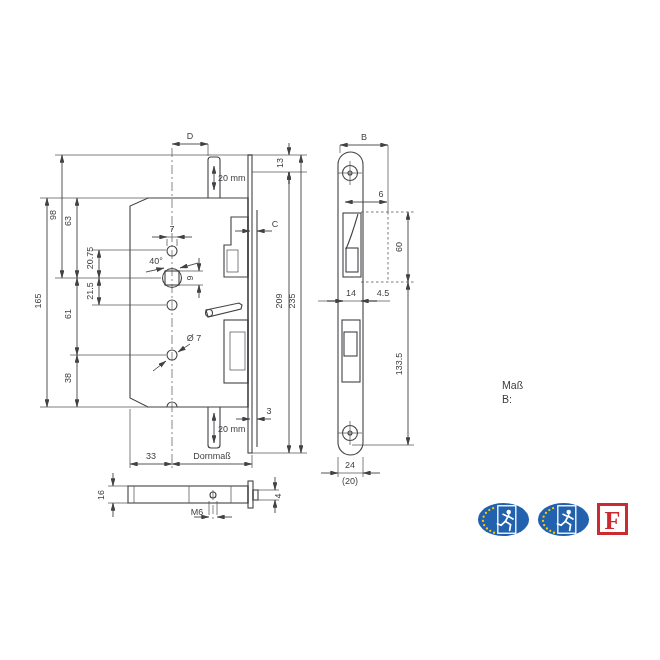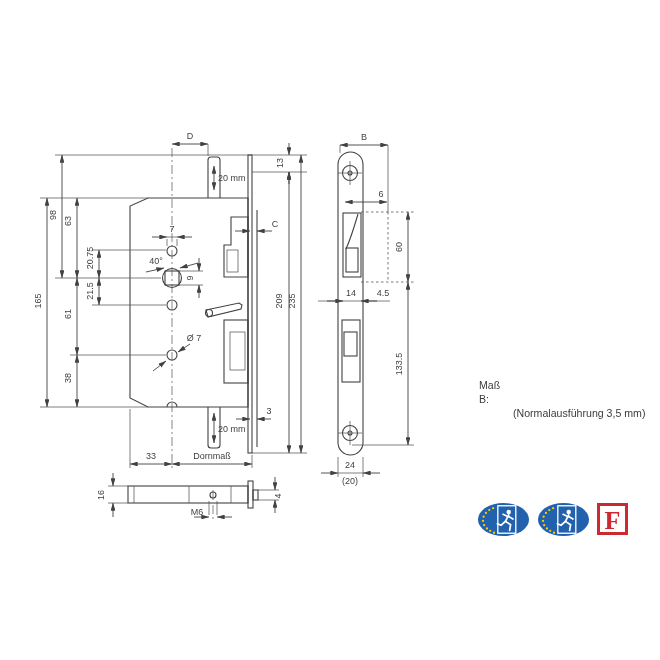--- a/index.html
+++ b/index.html
@@ -7,21 +7,21 @@
           font-family:"Liberation Sans",sans-serif;}
   svg{position:absolute;left:0;top:0;}
   svg text{fill:#424245;font-family:"Liberation Sans",sans-serif;font-size:9px;}
   .ol{stroke:#424245;stroke-width:1.1;fill:none;stroke-linejoin:miter;}
   .thin{stroke:#55555a;stroke-width:0.75;fill:none;}
   .dim{stroke:#424245;stroke-width:0.9;fill:none;}
   .cl{stroke:#55555a;stroke-width:0.7;fill:none;stroke-dasharray:9 3 2 3;}
   .dot{stroke:#55555a;stroke-width:0.8;fill:none;stroke-dasharray:2.5 2.5;}
   .notes{position:absolute;left:479px;top:379px;width:178px;color:#3c3c3f;
          font-size:10.6px;line-height:13.9px;}
-  .nrow{display:grid;grid-template-columns:34px 1fr;column-gap:0px;}
+  .nrow{display:grid;grid-template-columns:34px 1fr;column-gap:12px;margin-left:23px;}
   .badges{position:absolute;left:477px;top:499px;width:160px;height:40px;display:flex;
           align-items:center;gap:7px;}
 </style>
 </head>
 <body>
 
 <div class="canvas">
 
 <svg width="660" height="660" viewBox="0 0 660 660">
   <defs>
@@ -248,21 +248,20 @@
     </g>
   </g>
 </svg>
 
 <div class="notes">
   <div class="nrow">
     <span>Maß B:</span>
   </div>
   <div class="nrow">
     <span></span>
-    <span>(Normalausführung 3,5 mm)</span>
   </div>
   <div class="nrow">
     <span></span>
   </div>
 </div>
 
 <div class="badges">
 
   <svg width="53" height="37" viewBox="0 0 56 38" style="position:static">
     <ellipse cx="28" cy="19" rx="27" ry="17.5" fill="#2161ae"></ellipse>

